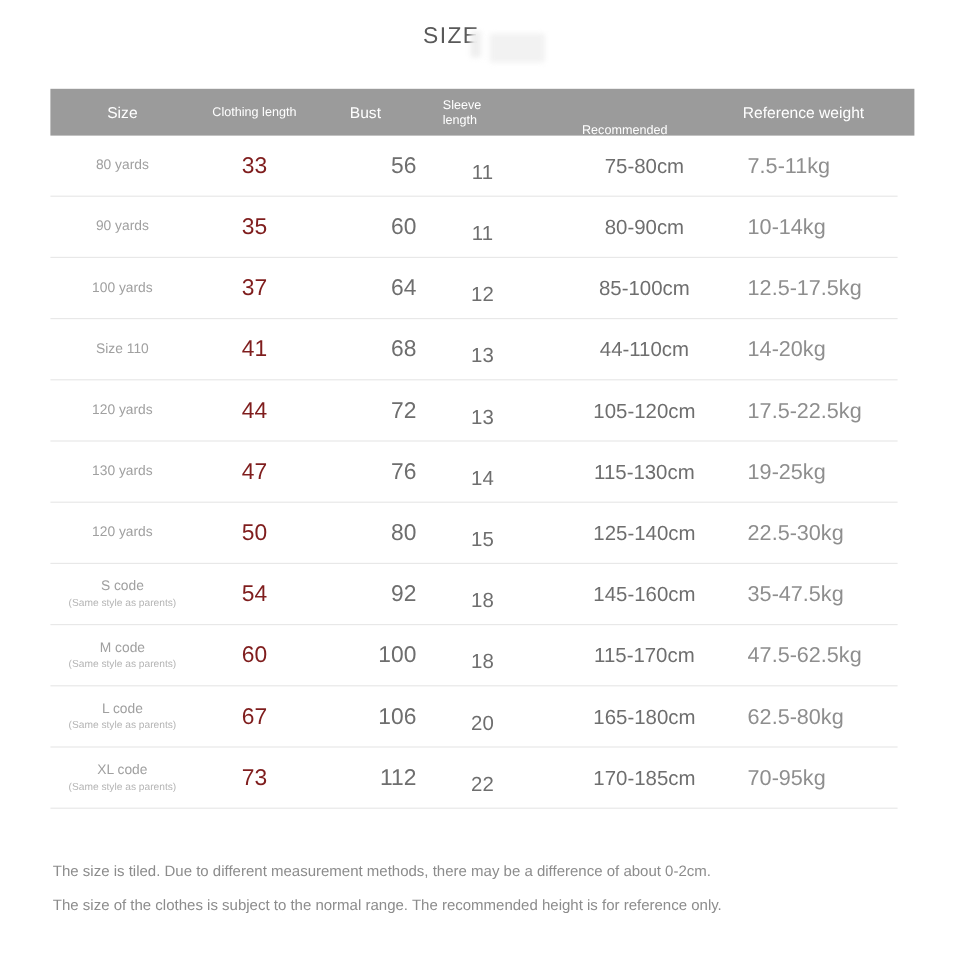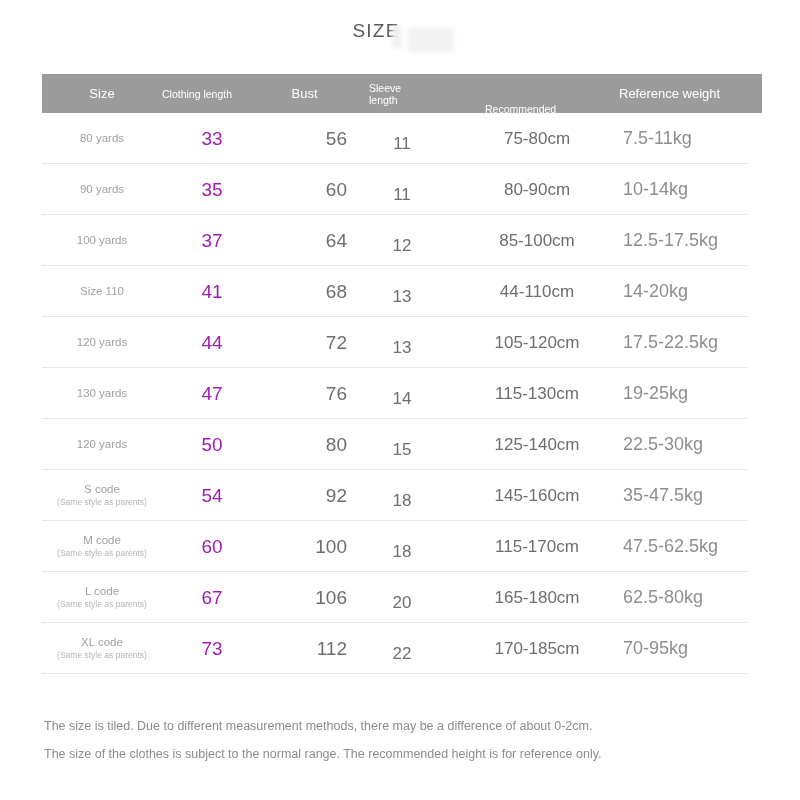--- a/index.html
+++ b/index.html
@@ -62,21 +62,21 @@
   }
   .head-cell {
     color: #ffffff;
     font-size: 10.5px;
     line-height: 12px;
     font-weight: 400;
     box-sizing: border-box;
   }
   .head-cell.big { font-size: 13px; }
   .hc-size   { width: 120px; text-align: center; }
-  .hc-length { width: 100px; text-align: left; }
+  .hc-length { width: 100px; text-align: center; }
   .hc-bust   { width: 85px;  text-align: center; }
   .hc-sleeve { width: 110px; text-align: left; padding-left: 22px; }
   .hc-height { width: 160px; text-align: left; padding-left: 28px; margin-top: 43px; }
   .hc-weight { width: 145px; text-align: left; padding-left: 2px; }
 
   .body-rows { width: 720px; }
 
   .data-row {
     display: flex;
     align-items: center;
@@ -108,21 +108,21 @@
     font-size: 8.5px;
     line-height: 11px;
     color: #b4b4b4;
     margin-top: 1px;
   }
   .c-size .sub:empty { display: none; }
 
   .c-num {
     width: 100px;
     text-align: center;
-    color: #a21caf;
+    color: #7f1d1d;
     font-size: 19px;
     font-weight: 300;
   }
   .c-bust {
     width: 85px;
     text-align: right;
     color: #6e6e6e;
     font-size: 19px;
     font-weight: 300;
   }

